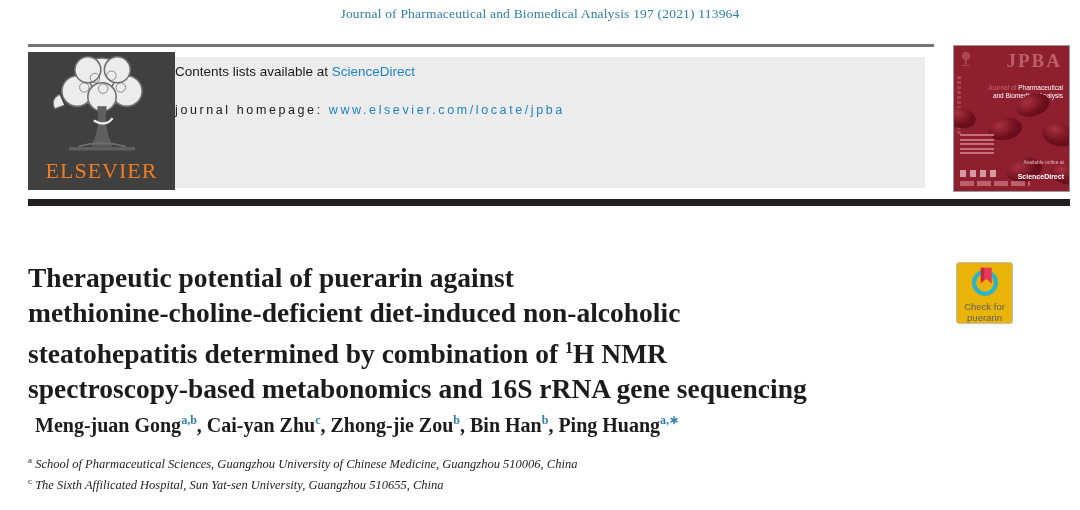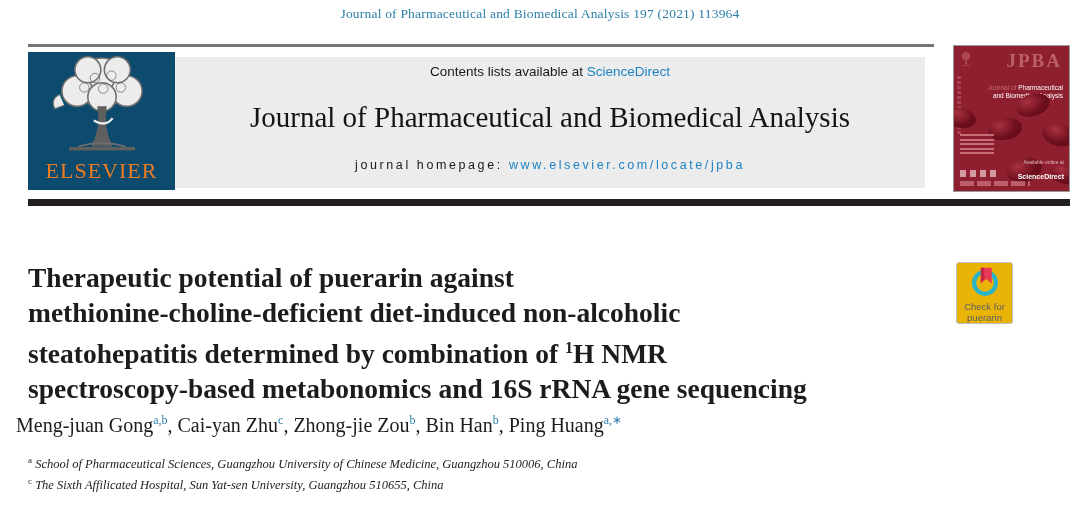--- a/index.html
+++ b/index.html
@@ -6,26 +6,26 @@
   body { background:#ffffff; font-family:"Liberation Serif", serif; }
   #page { position:relative; width:1080px; height:510px; background:#ffffff; overflow:hidden;padding-left:18px; }
 
   
   .citation { position:absolute; top:6px; left:0; width:100%; text-align:center;
     font-size:13.5px; color:#2d7fa8; letter-spacing:0.2px; }
 
   .rule-top { position:absolute; top:44px; left:28px; width:906px; height:3px; background:#757575; }
 
   
-  .logo-block { position:absolute; left:28px; top:52px; width:147px; height:138px; background:#0c4a6e; text-align:center; }
+  .logo-block { position:absolute; left:28px; top:52px; width:147px; height:138px; background:#404040; text-align:center; }
   .logo-tree { display:block; margin:0 auto; }
   .elsevier-word { font-family:"Liberation Serif", serif; font-size:22px; color:#f07c22; letter-spacing:1px; margin-top:2px; }
 
   
-  .banner { position:absolute; left:175px; top:57px; width:750px; height:131px; background:#ececec; text-align:center; }
+  .banner { position:absolute; left:175px; top:57px; width:750px; height:131px; background:#ececec; }
   .contents-line { margin-top:7px; font-family:"Liberation Sans", sans-serif; font-size:13.5px; color:#1a1a1a; }
   .link-blue { color:#1e83c4; text-decoration:none; cursor:pointer; }
   .banner-title { margin-top:22px; font-size:29px; color:#141414; font-family:"Liberation Serif", serif; }
   .homepage-line { margin-top:24px; font-family:"Liberation Sans", sans-serif; font-size:12.5px; color:#1a1a1a; letter-spacing:2.6px; }
 
   
   .cover { position:absolute; left:953px; top:45px; width:117px; height:147px; background:#8e1f2e;
     border:1px solid #9a9a9a; overflow:hidden; }
   .cover-acronym { position:absolute; top:4px; right:7px; font-size:19px; font-weight:bold;
     color:#bb5f69; letter-spacing:2px; font-family:"Liberation Serif", serif; }
@@ -55,22 +55,22 @@
     font-size:27.5px; line-height:35px; color:#1c1c1c; font-family:"Liberation Serif", serif; }
   .article-title sup { font-size:16px; }
 
   
   .badge { position:absolute; left:956px; top:262px; width:57px; height:62px; background:#eab308;
     border:1px solid #b9bfc4; border-radius:3px; text-align:center; cursor:pointer; }
   .badge svg { margin-top:3px; }
   .badge-label { font-family:"Liberation Sans", sans-serif; font-size:9.5px; line-height:10.5px; color:#5a6166; }
 
   
-  .authors { position:absolute; left:16px; top:413px; width:900px;
-    font-size:20px; color:#1c1c1c; font-family:"Liberation Serif", serif; }
+  .authors { position:absolute; left:35px; top:413px; width:900px;
+    font-size:20px; color:#1c1c1c; font-family:"Liberation Serif", serif;font-weight:bold; }
   .authors sup { font-size:12px; color:#2d7fb0; }
 
   
   .affiliations { position:absolute; left:28px; top:452px; width:900px;
     font-size:12.5px; line-height:17px; color:#222; }
   .affil-line { font-style:italic; }
   .affil-line sup { font-style:normal; font-size:9px; color:#222; }
 </style>
 </head>
 <body>
@@ -102,21 +102,20 @@
       <path d="M43 58 q10 6 16 -2" stroke="#ececec" stroke-width="2" fill="none"></path>
       <path d="M14 36 q-8 4 -4 12 l8 -3" fill="#ececec" stroke="#6e6e6e" stroke-width="1"></path>
       <path d="M22 82 h56" stroke="#5f5f5f" stroke-width="3"></path>
       <path d="M30 80 q20 -6 40 0" stroke="#6e6e6e" stroke-width="1.5" fill="none"></path>
     </svg>
     <div class="elsevier-word">ELSEVIER</div>
   </div>
 
   <div class="banner">
     <div class="contents-line"><span>Contents lists available at </span><span class="link-blue">ScienceDirect</span></div>
-    <div class="banner-title">Journal of Pharmaceutical and Biomedical Analysis</div>
     <div class="homepage-line"><span>journal homepage: </span><span class="link-blue">www.elsevier.com/locate/jpba</span></div>
   </div>
 
   <div class="cover">
     <svg class="cover-minitree" viewBox="0 0 20 26">
       <circle cx="10" cy="8" r="7" fill="#b4505c"></circle>
       <rect x="8.5" y="13" width="3" height="9" fill="#b4505c"></rect>
       <rect x="4" y="23" width="12" height="1.5" fill="#b4505c"></rect>
     </svg>
     <div class="cover-vertstrip"></div>

